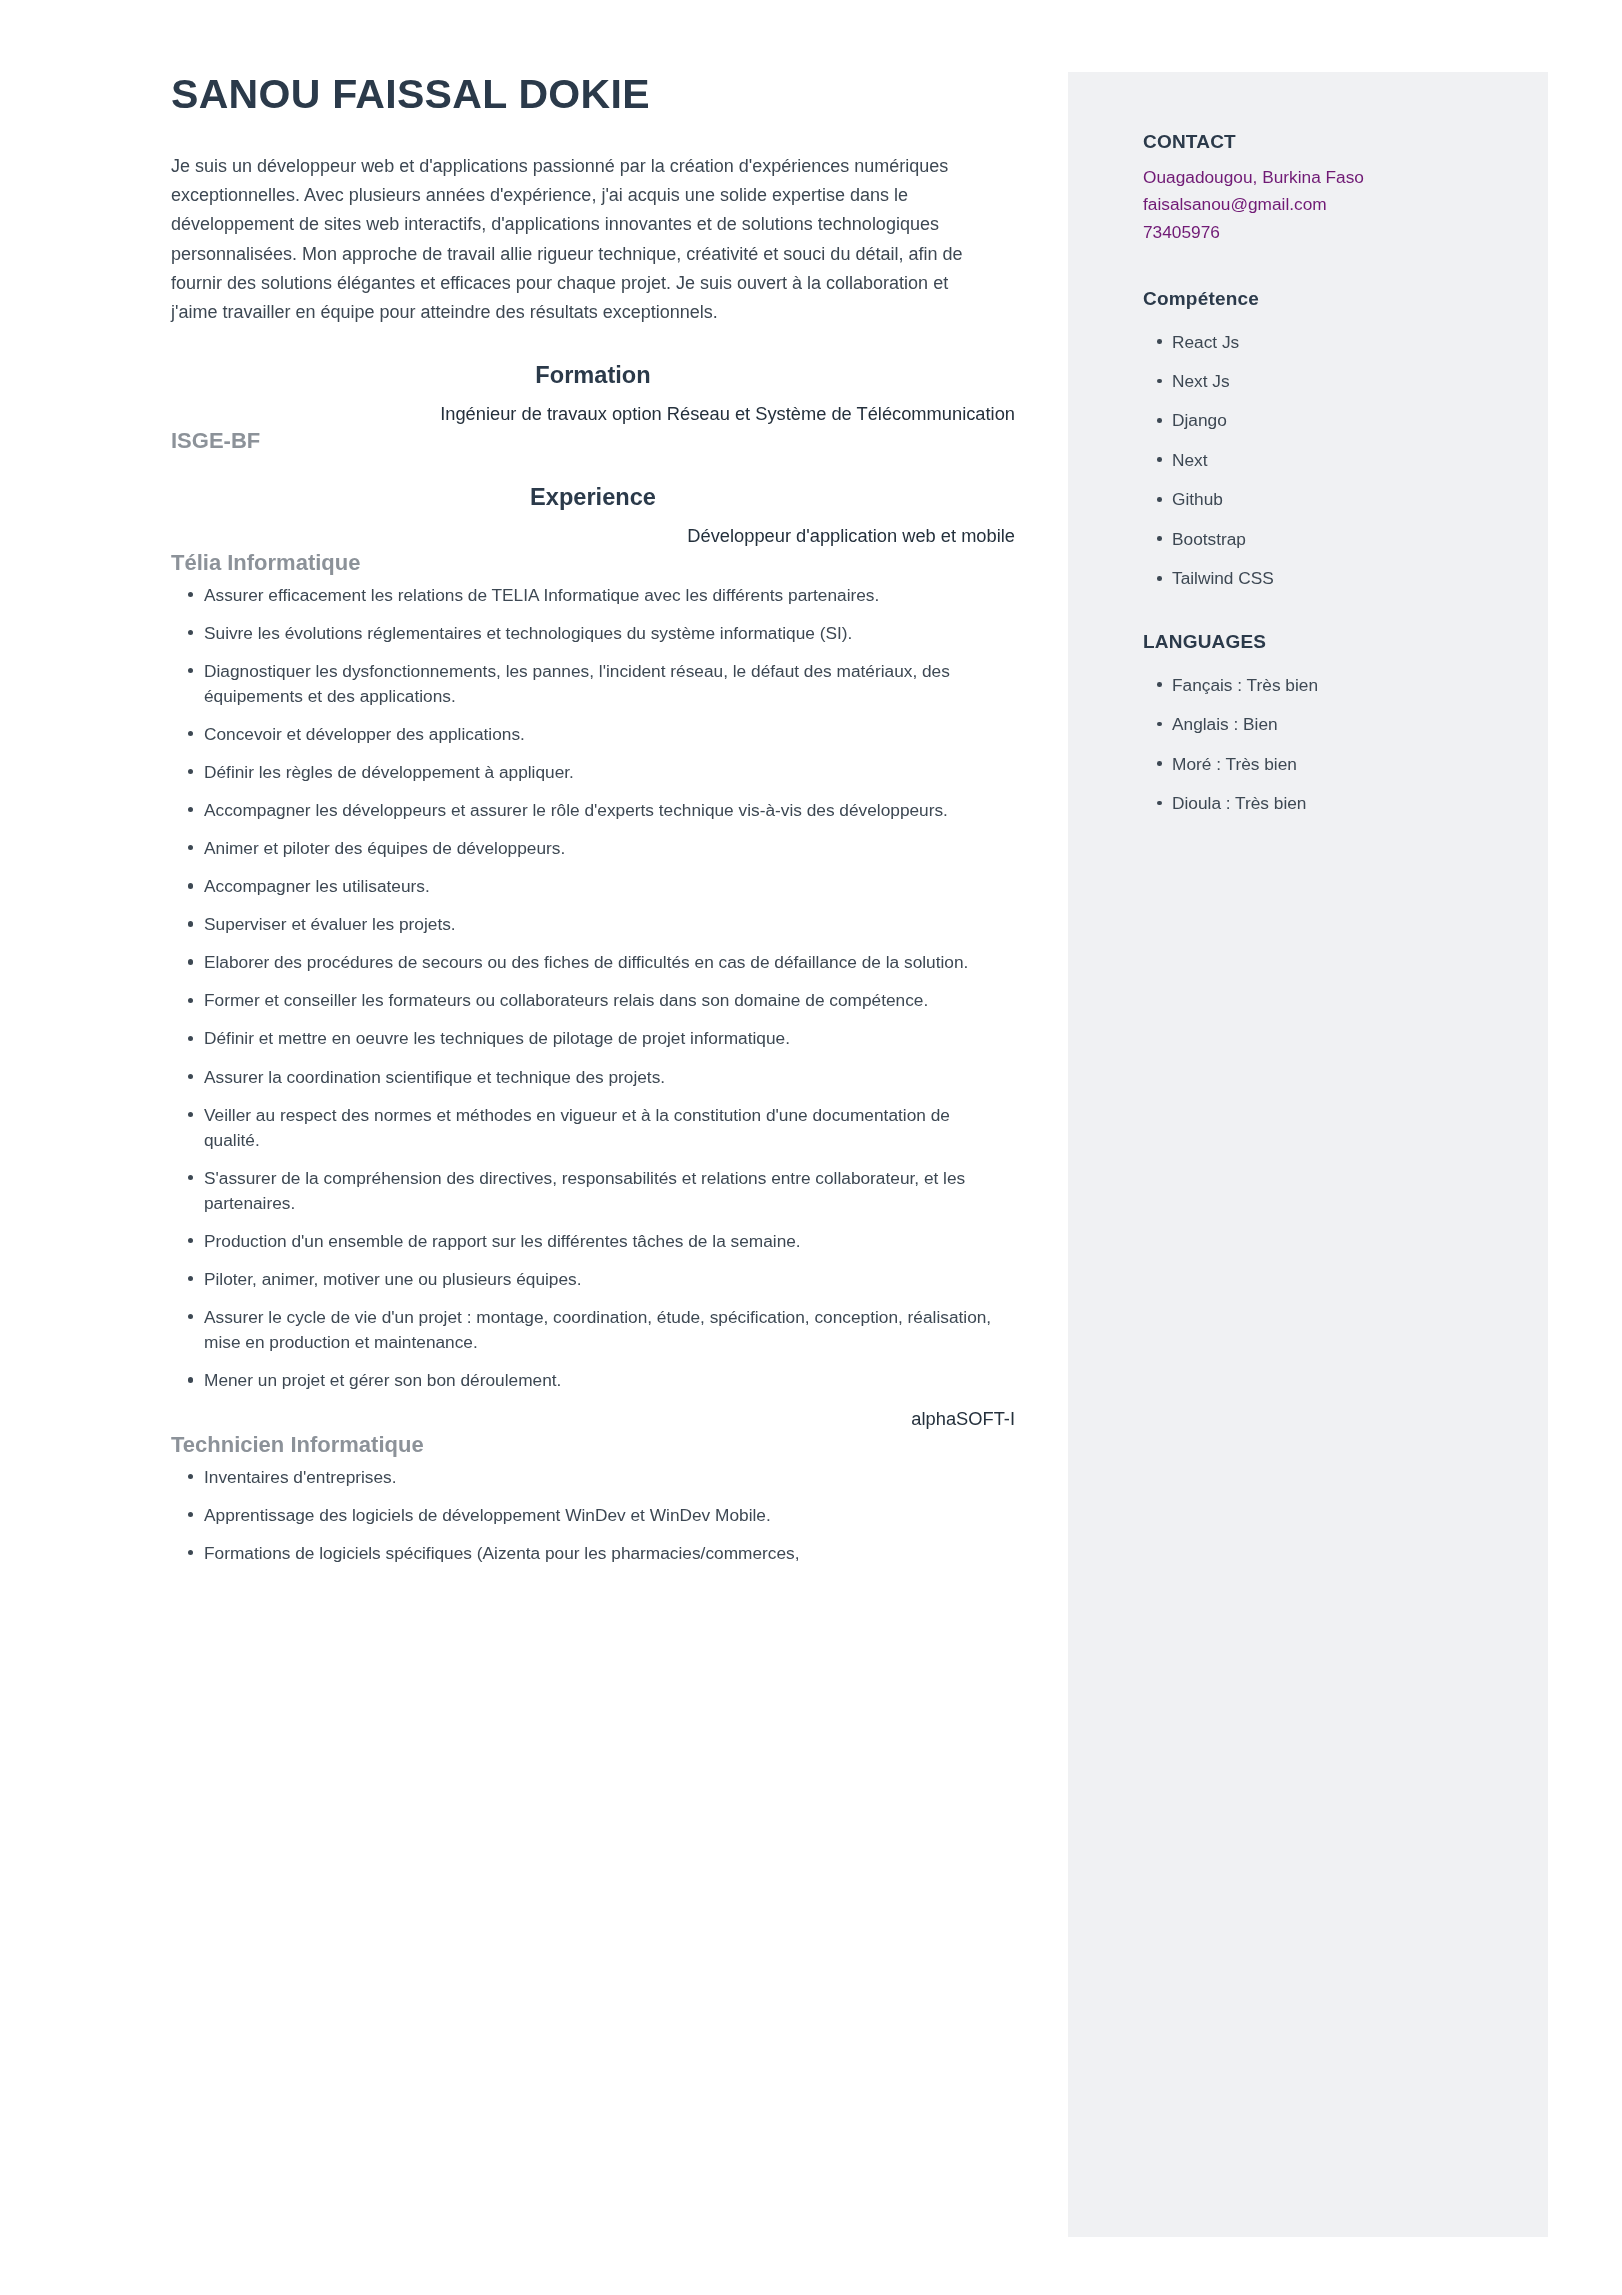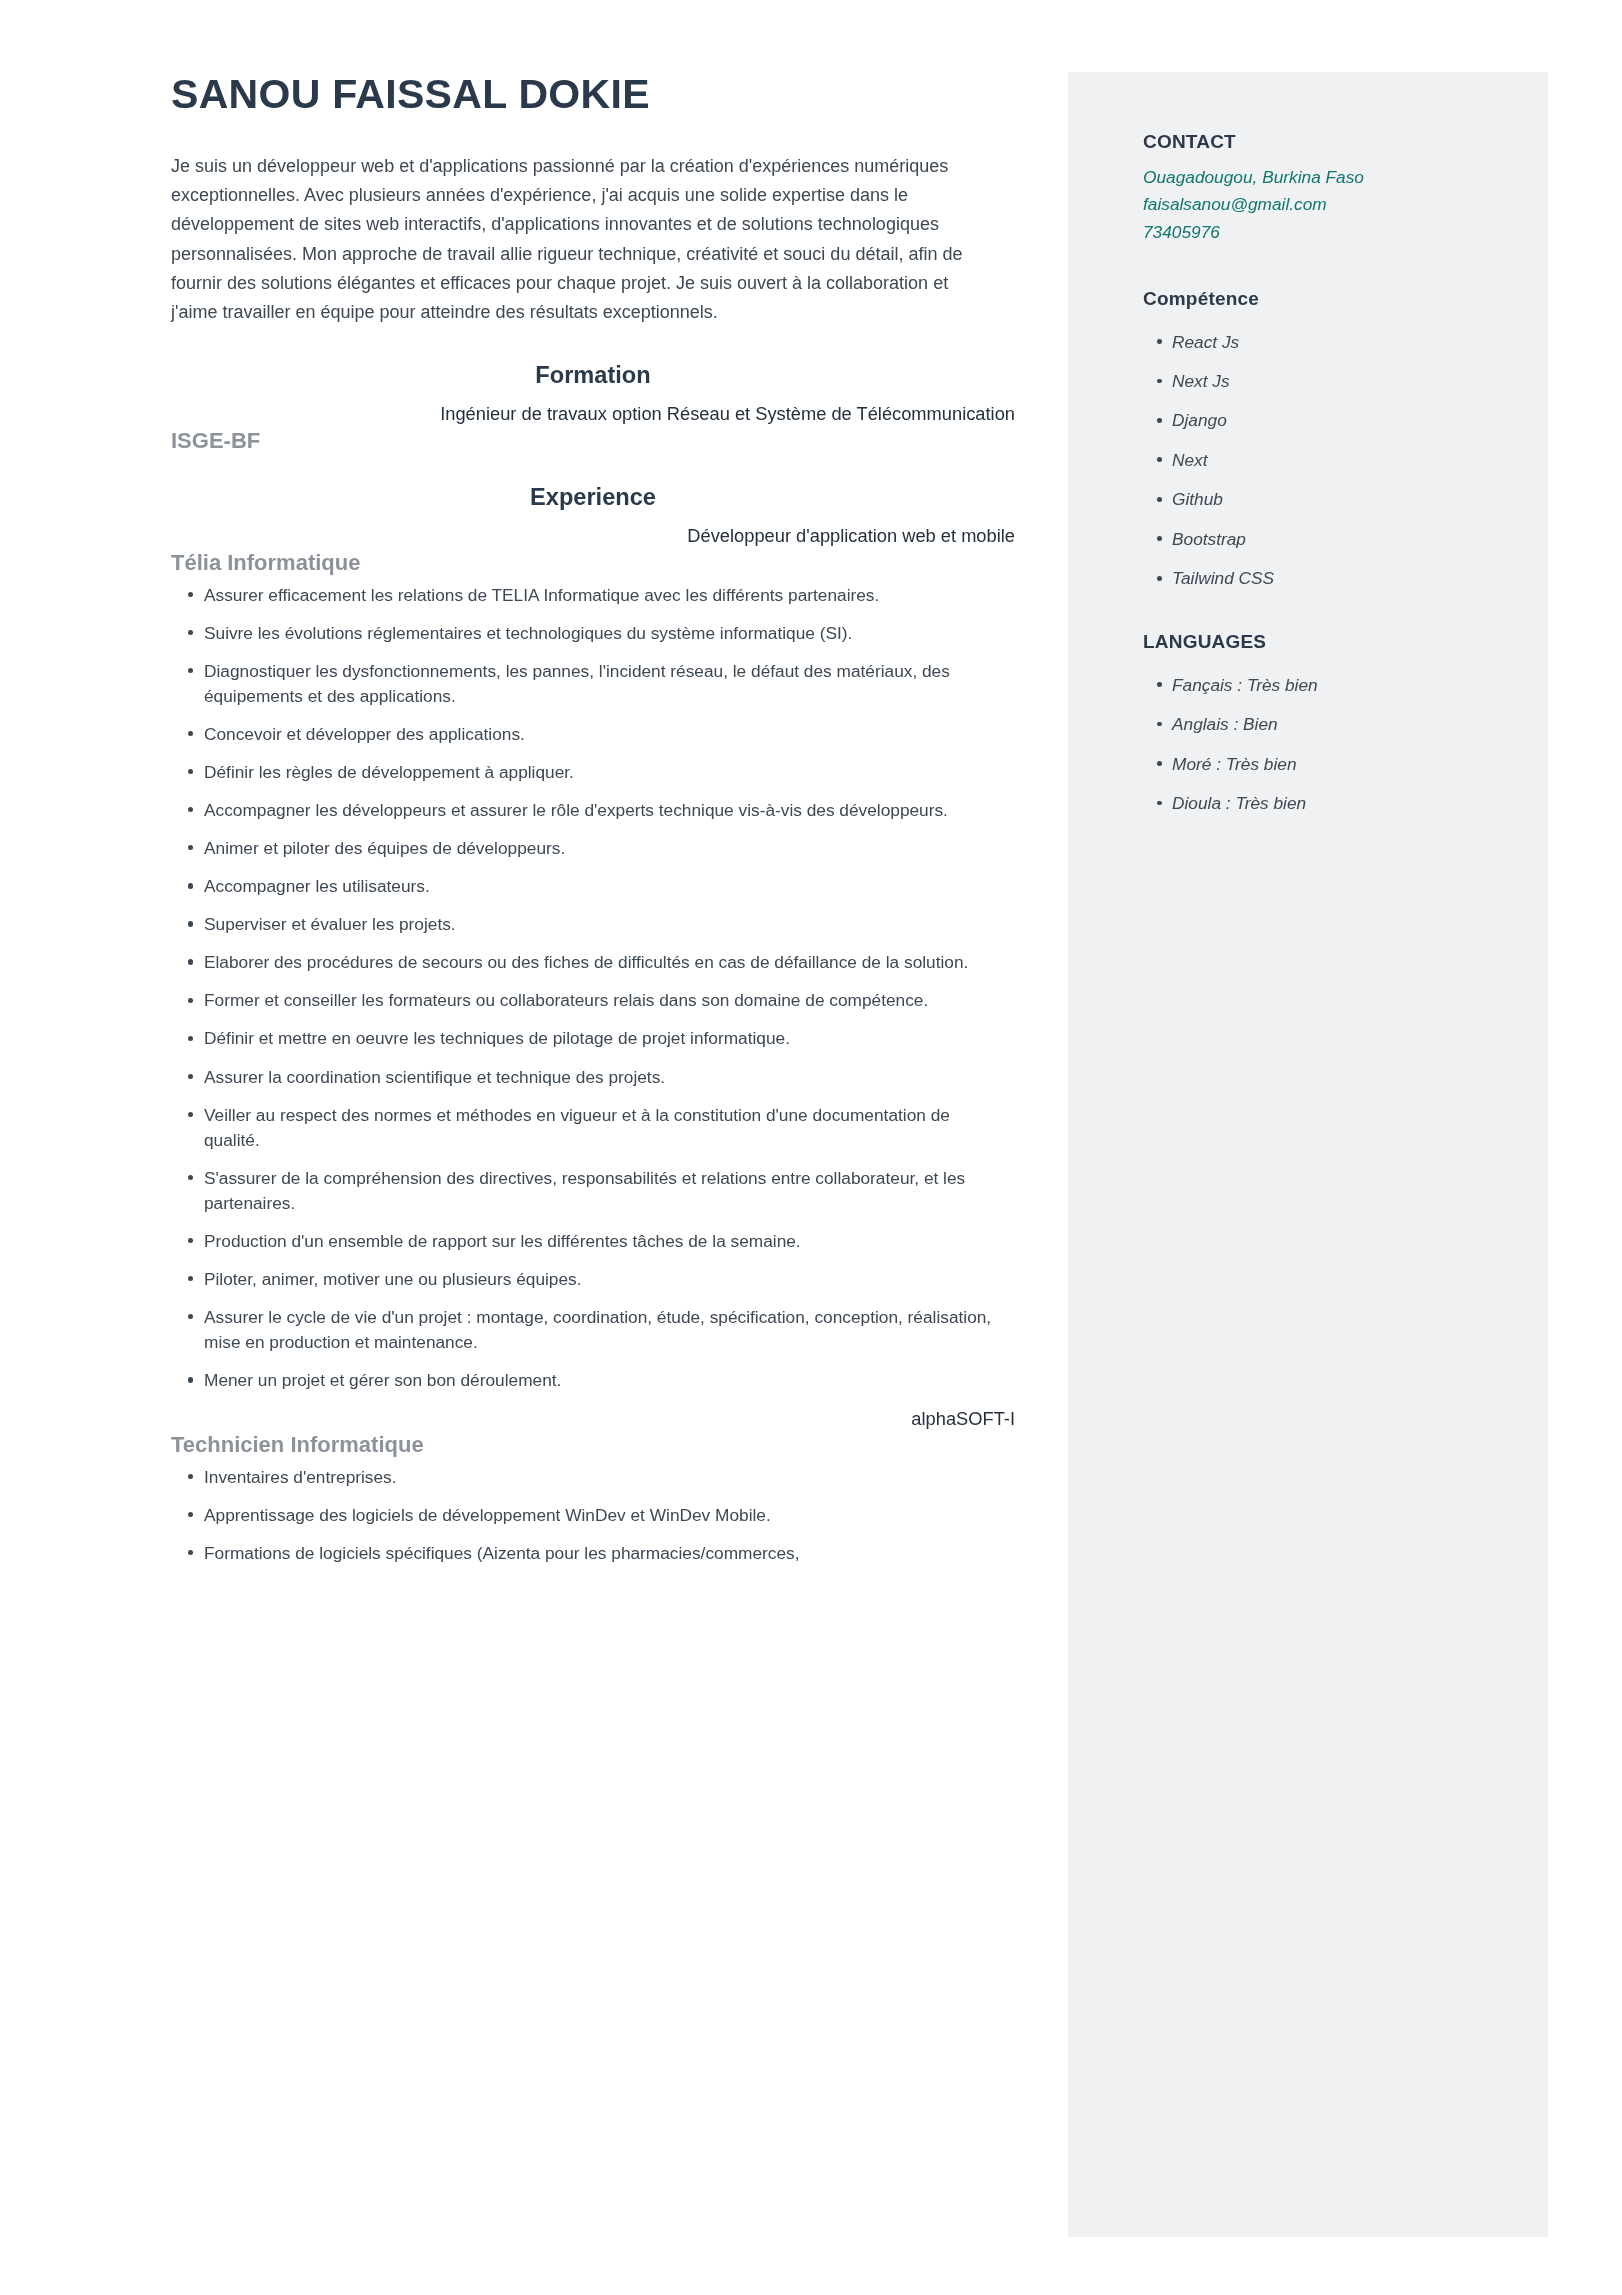--- a/index.html
+++ b/index.html
@@ -108,30 +108,28 @@
   .side-heading {
     font-size: 19px;
     font-weight: bold;
     color: #2b3a4a;
     margin: 0 0 10.5px 0;
     letter-spacing: 0.2px;
   }
   .side-heading.spaced { margin-top: 41px; }
   .side-line {
     font-size: 17.3px;
-    color: #0f766e;
+    color: #701a75;
     line-height: 1.6;
     margin: 0;
-    font-style: italic;
   }
   ul.side-bullets {
     list-style: none;
     margin: 21px 0 0 0;
     padding: 0;
-    font-style: italic;
   }
   ul.side-bullets li {
     position: relative;
     padding-left: 29px;
     font-size: 17.3px;
     color: #3d4853;
     margin-bottom: 17px;
     line-height: 1.3;
   }
   ul.side-bullets li::before {

